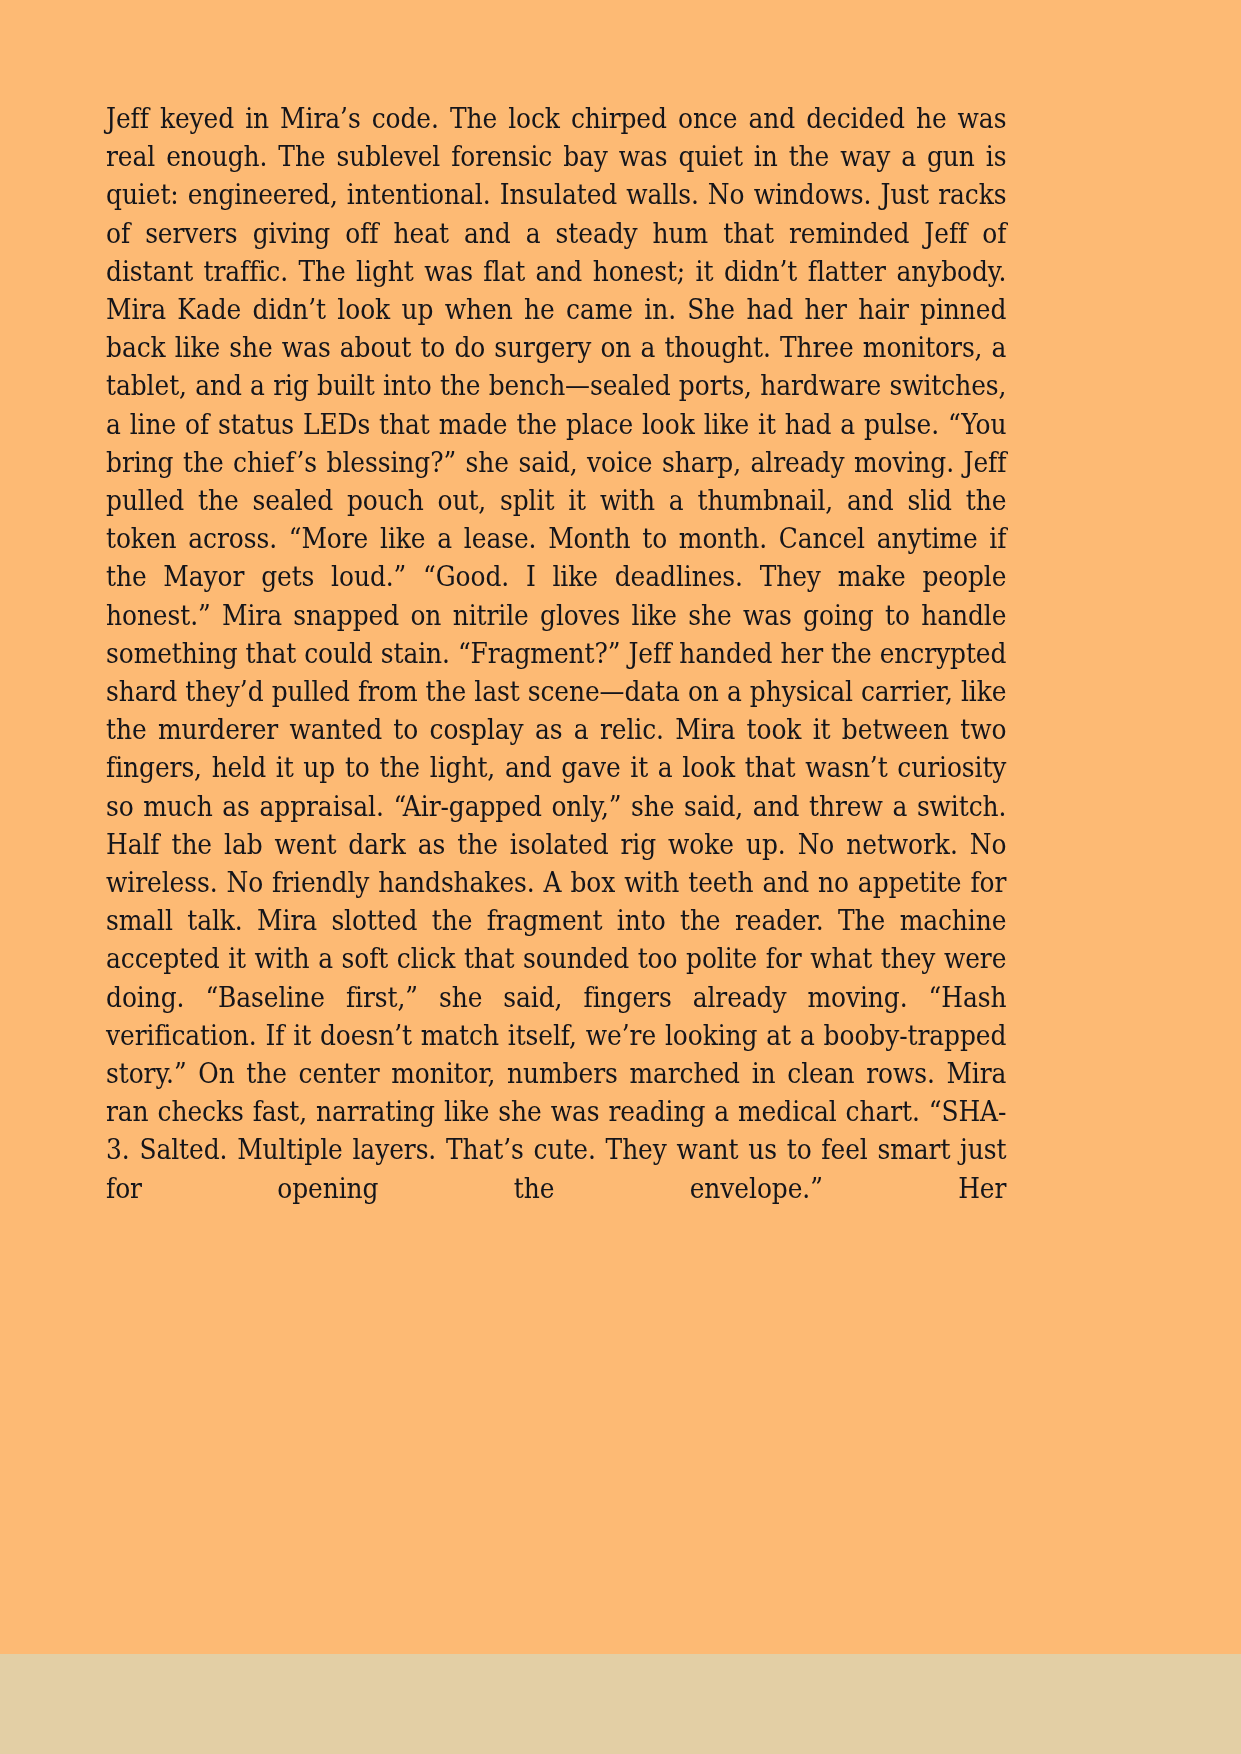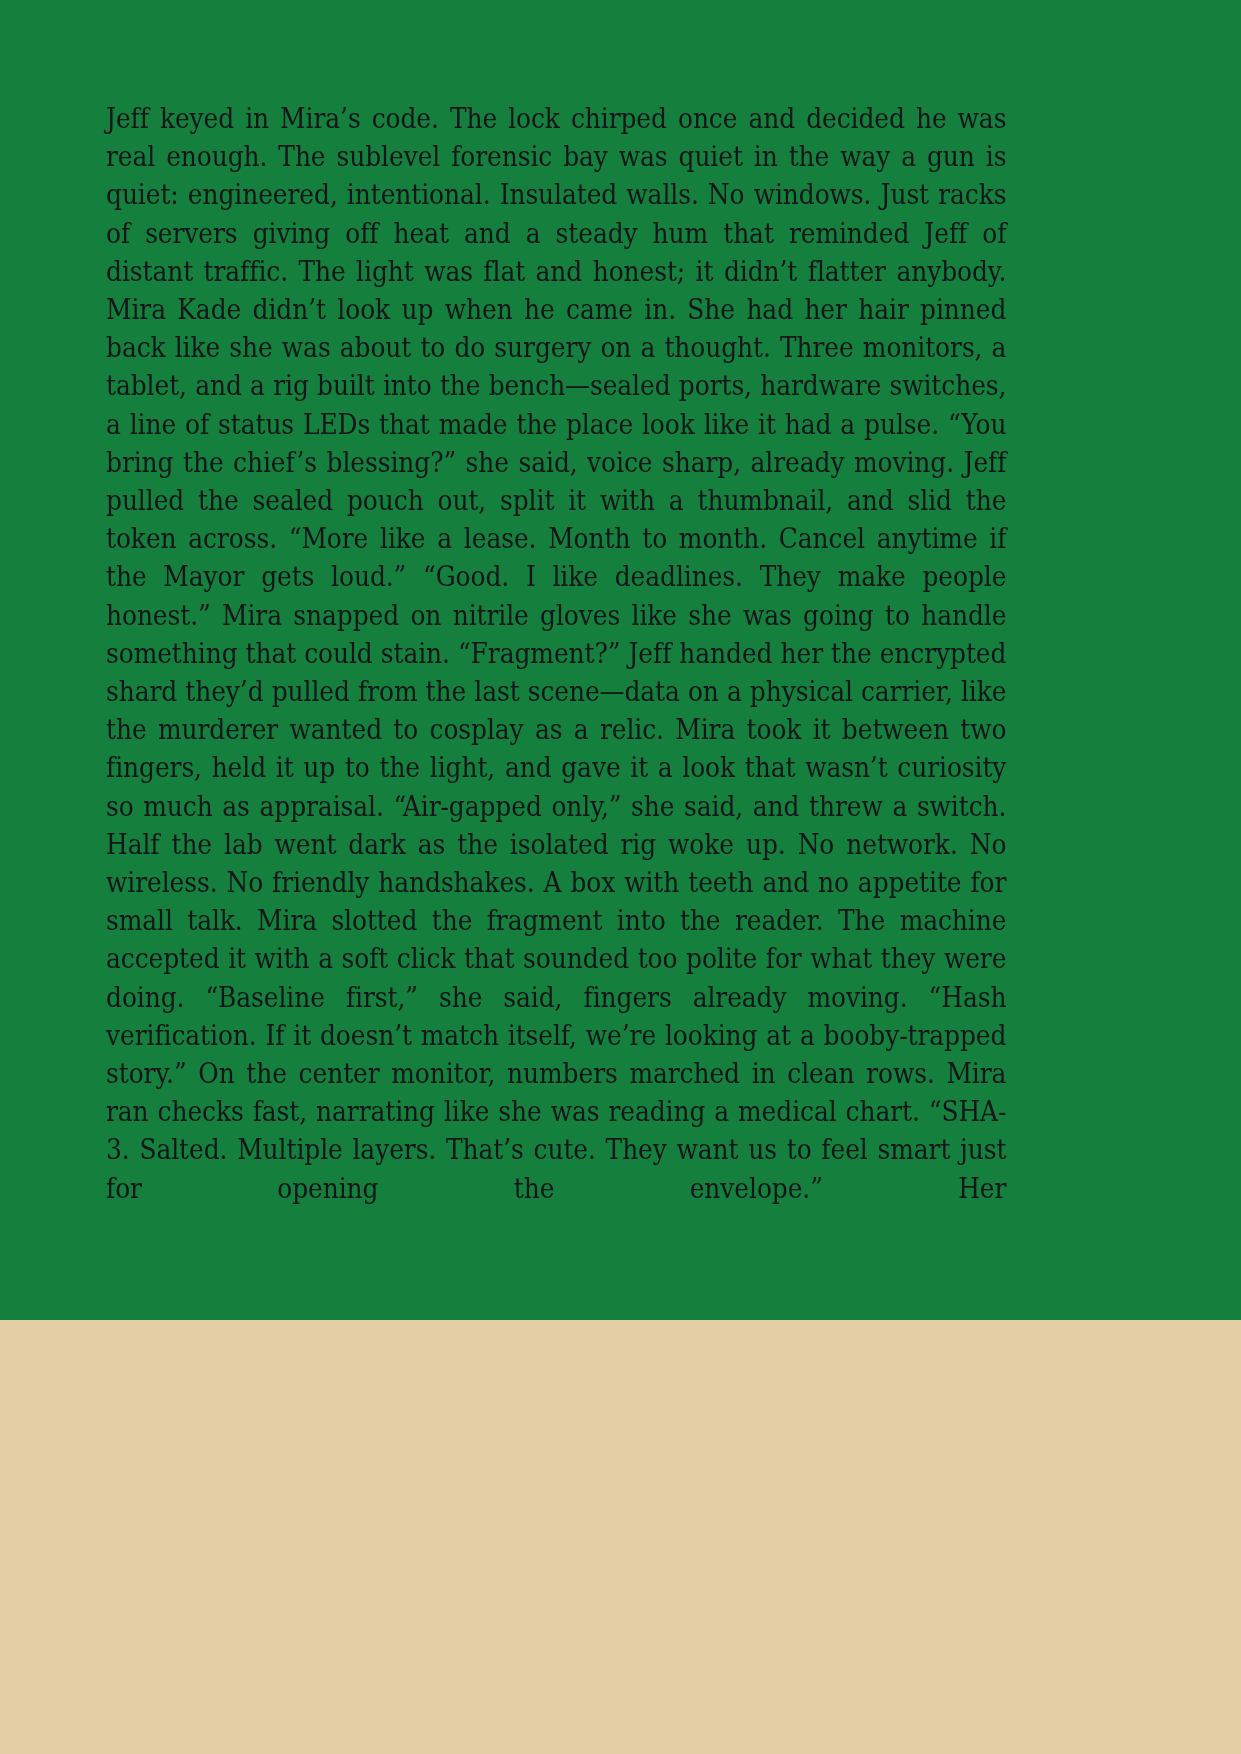--- a/index.html
+++ b/index.html
@@ -11,22 +11,22 @@
     height: 1754px;
     background: #e3cfa5;
     font-family: "DejaVu Serif", "Liberation Serif", serif;
     overflow: hidden;
   }
   .page {
     position: absolute;
     left: 0;
     top: 0;
     width: 1241px;
-    height: 1320px;
-    background: #15803d;
+    height: 1654px;
+    background: #fdba74;
     text-decoration: underline;
   }
   .text-column {
     position: absolute;
     left: 106px;
     top: 100px;
     width: 900px;
   }
   .body-paragraph {
     margin: 0;

